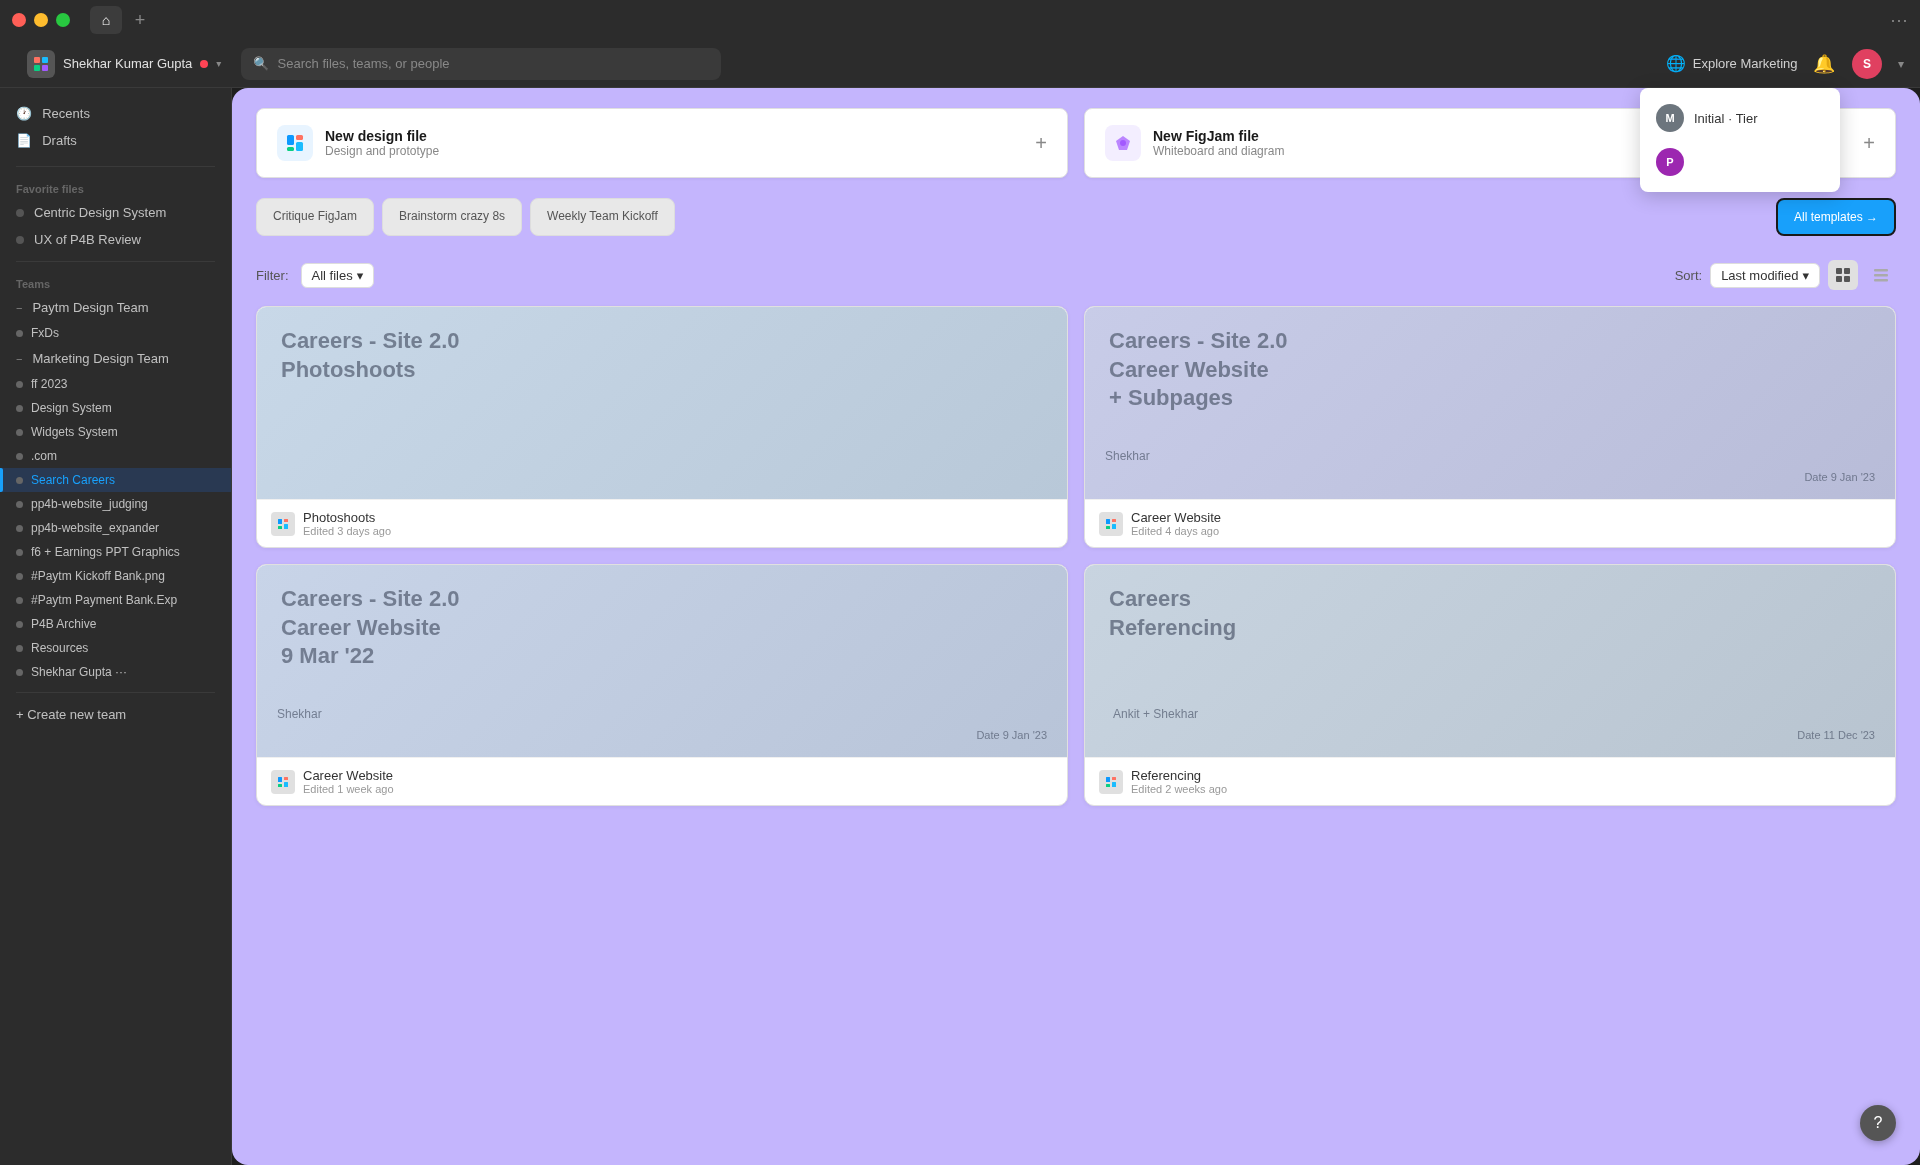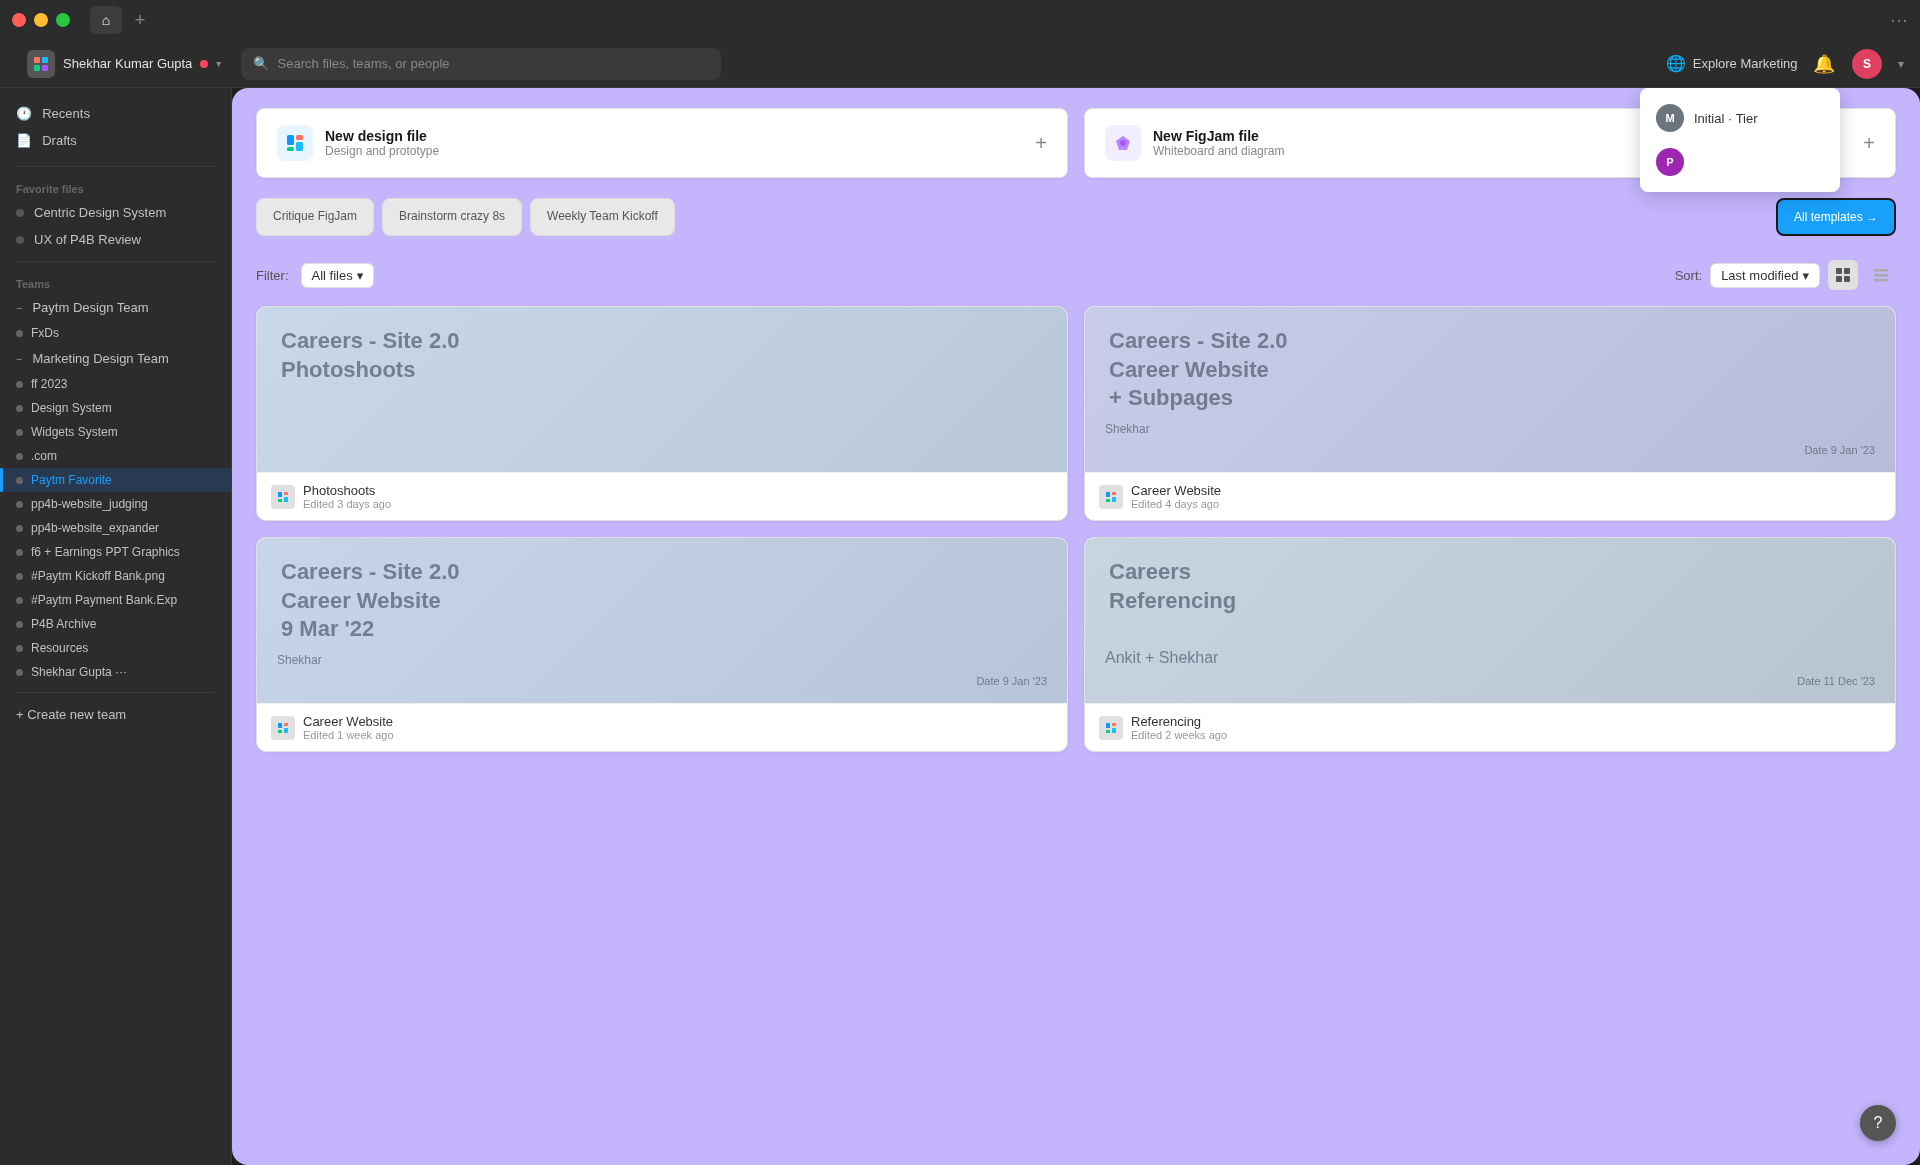--- a/index.html
+++ b/index.html
@@ -359,21 +359,21 @@
     }
     .file-card {
       background: #fff;
       border-radius: 10px;
       overflow: hidden;
       border: 1px solid #e0e0e0;
       box-shadow: 0 1px 4px rgba(0,0,0,0.06);
       cursor: pointer;
     }
     .file-preview {
-      height: 165px;
+      height: 192px;
       display: flex;
       align-items: flex-start;
       justify-content: flex-start;
       padding: 20px 24px;
       position: relative;
     }
     .file-preview-1 { background: linear-gradient(135deg, #c8d8e8 0%, #b8c8d8 100%); }
     .file-preview-2 { background: linear-gradient(135deg, #c8cce8 0%, #b8bcd8 100%); }
     .file-preview-3 { background: linear-gradient(135deg, #c8d4e8 0%, #b8c4d8 100%); }
     .file-preview-4 { background: linear-gradient(135deg, #c8d4e0 0%, #b8c4d0 100%); }
@@ -567,21 +567,21 @@
       <div class="sidebar-team-dot"></div>
       <span>Widgets System</span>
     </div>
     <div class="sidebar-team-item">
       <div class="sidebar-team-dot"></div>
       <span>.com</span>
     </div>
     <div class="sidebar-team-item active-highlight" style="position:relative;">
       <div style="position:absolute;left:0;top:0;height:100%;width:3px;background:#18a0fb;border-radius:0 2px 2px 0;"></div>
       <div class="sidebar-team-dot blue"></div>
-      <span style="color:#18a0fb;">Paytm Favorite</span>
+      <span style="color:#18a0fb;">Search Careers</span>
     </div>
     <div class="sidebar-team-item">
       <div class="sidebar-team-dot"></div>
       <span>pp4b-website_judging</span>
     </div>
     <div class="sidebar-team-item">
       <div class="sidebar-team-dot"></div>
       <span>pp4b-website_expander</span>
     </div>
     <div class="sidebar-team-item">
@@ -749,21 +749,21 @@
           <div class="file-info">
             <div class="file-name">Career Website</div>
             <div class="file-meta">Edited 1 week ago</div>
           </div>
         </div>
       </div>
 
       <div class="file-card">
         <div class="file-preview file-preview-4" style="position:relative;">
           <div class="file-preview-title">Careers<br>Referencing</div>
-          <div style="position:absolute;bottom:36px;left:20px;font-size:16px;color:rgba(80,90,110,0.7);">Ankit + Shekhar</div>
+          <div style="position:absolute;bottom:36px;left:28px;font-size:12px;color:rgba(80,90,110,0.7);">Ankit + Shekhar</div>
           <div style="position:absolute;bottom:16px;right:20px;font-size:11px;color:rgba(80,90,110,0.7);">Date 11 Dec '23</div>
         </div>
         <div class="file-footer">
           <div class="file-icon">
             <svg width="12" height="12" viewBox="0 0 12 12">
               <rect x="1" y="1" width="4" height="5" rx="0.5" fill="#0d99ff"></rect>
               <rect x="7" y="1" width="4" height="3" rx="0.5" fill="#ff7262"></rect>
               <rect x="7" y="6" width="4" height="5" rx="0.5" fill="#1abcfe"></rect>
               <rect x="1" y="8" width="4" height="3" rx="0.5" fill="#0acf83"></rect>
             </svg>

